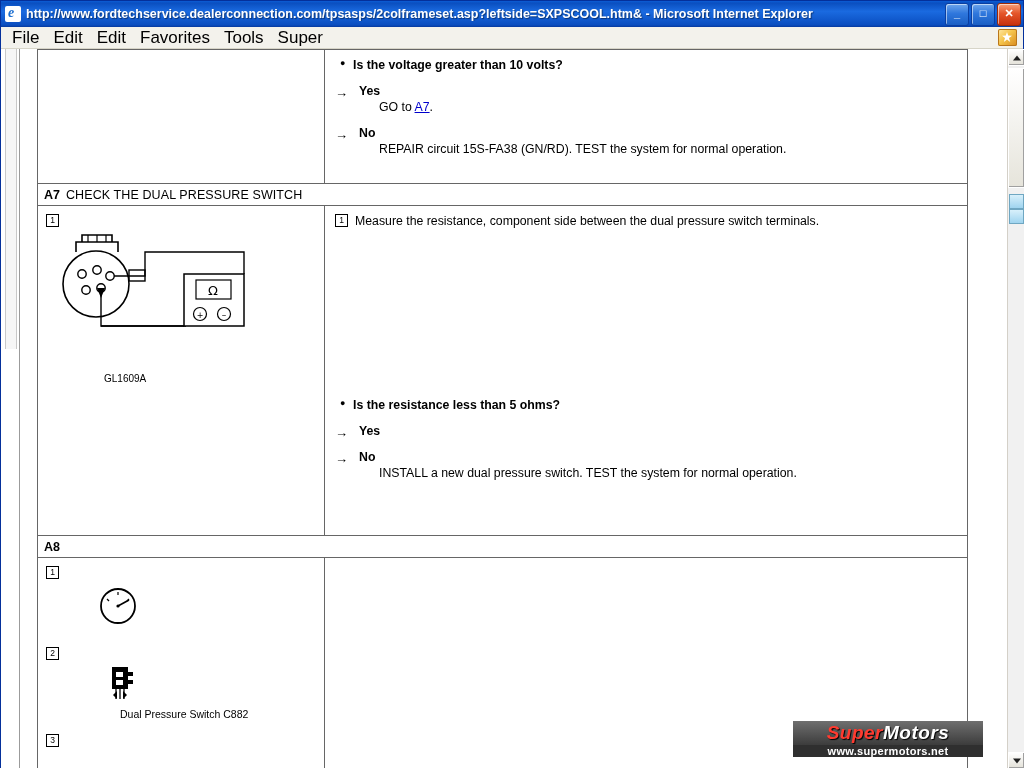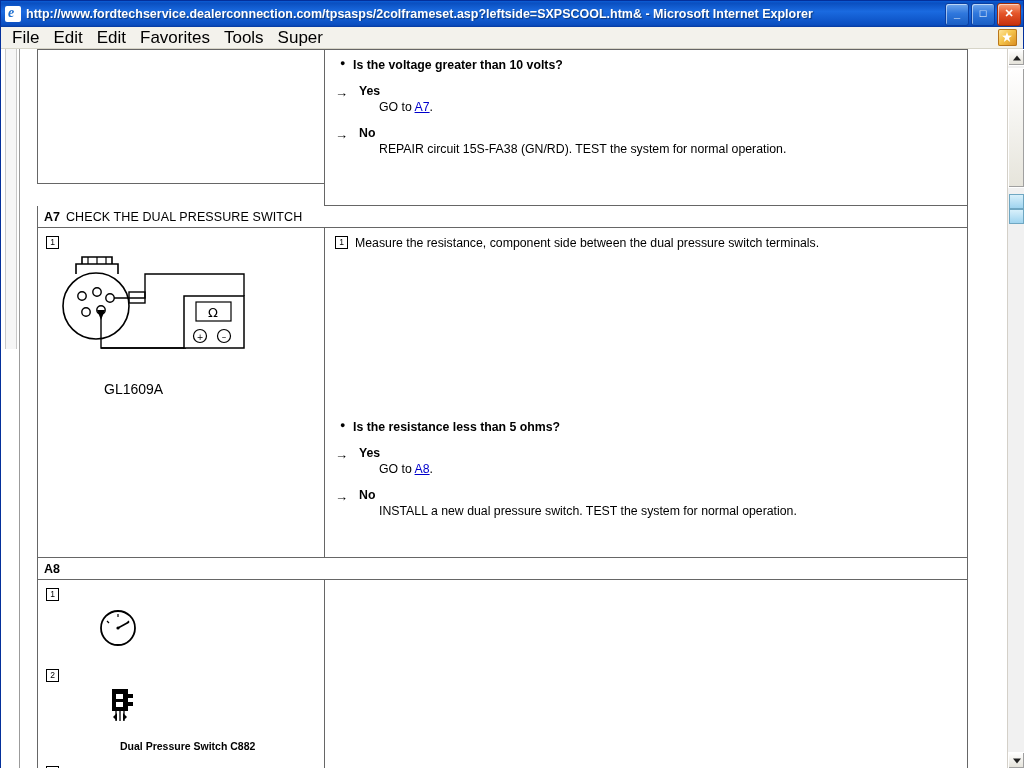--- a/index.html
+++ b/index.html
@@ -323,30 +323,28 @@
   .answer .ans-text {
     display: block;
     margin-top: 2px;
     margin-left: 20px;
   }
   .answer .ans-text a {
     color: #0000cc;
     text-decoration: underline;
   }
   .fig-label {
-    font-size: 14px;
+    font-size: 10px;
     color: #000;
-    margin-top: 0;
+    margin-top: 14px;
     margin-left: 58px;
   }
   .fig-caption {
     font-size: 10.5px;
-    margin-top: 10px;
     margin-left: 74px;
-    font-weight: bold;
   }
 
   
   .watermark {
     position: absolute;
     right: 24px;
     bottom: 12px;
     width: 190px;
     text-align: center;
     user-select: none;
@@ -409,21 +407,21 @@
     <div class="doc-scroll-left">
       <div class="track"></div>
     </div>
 
     <div class="doc">
 
       <div class="tbl">
 
         <div class="row">
           <div class="col-left" style="border-top:1px solid #666666; height:135px;"></div>
-          <div class="col-right" style="border-top:1px solid #666666; height:157px;">
+          <div class="col-right" style="border-top:1px solid #666666; height:135px;">
             <div class="bullet-q" style="margin-top:0;">Is the voltage greater than 10 volts?</div>
             <div class="answer">
               <span class="arrow">→</span>
               <span class="ans-label">Yes</span>
               <span class="ans-text"><span>GO to </span><a href="#">A7</a><span>.</span></span>
             </div>
             <div class="answer">
               <span class="arrow">→</span>
               <span class="ans-label">No</span>
               <span class="ans-text">REPAIR circuit 15S-FA38 (GN/RD). TEST the system for normal operation.</span>
@@ -477,21 +475,20 @@
 
           <div class="col-right" style="height:330px;">
             <div class="instr">
               <span class="numbox">1</span>
               <span>Measure the resistance, component side between the dual pressure switch terminals.</span>
             </div>
             <div class="bullet-q" style="margin-top:170px;">Is the resistance less than 5 ohms?</div>
             <div class="answer">
               <span class="arrow">→</span>
               <span class="ans-label">Yes</span>
-              <span class="ans-text"><span>GO to </span><a href="#">A8</a><span>.</span></span>
             </div>
             <div class="answer">
               <span class="arrow">→</span>
               <span class="ans-label">No</span>
               <span class="ans-text">INSTALL a new dual pressure switch. TEST the system for normal operation.</span>
             </div>
           </div>
         </div>
 
         <div class="stepbar">
@@ -533,20 +530,24 @@
               <span class="numbox">3</span>
             </div>
           </div>
           <div class="col-right" style="height:220px;">
             <span></span>
           </div>
         </div>
 
       </div>
 
+      <div class="watermark">
+        <div class="wm-top"><span class="red">Super</span><span>Motors</span></div>
+        <div class="wm-bot">www.supermotors.net</div>
+      </div>
 
     </div>
 
     <div class="scrollbar">
       <div class="sb-btn up">
           <span class="arrow"></span>
         </div>
       <div class="sb-track">
         <div class="sb-thumb"></div>
         <div class="sb-square" style="top:128px;"></div>

